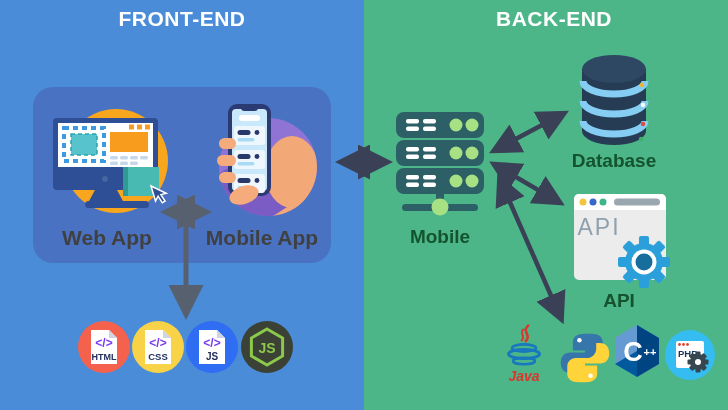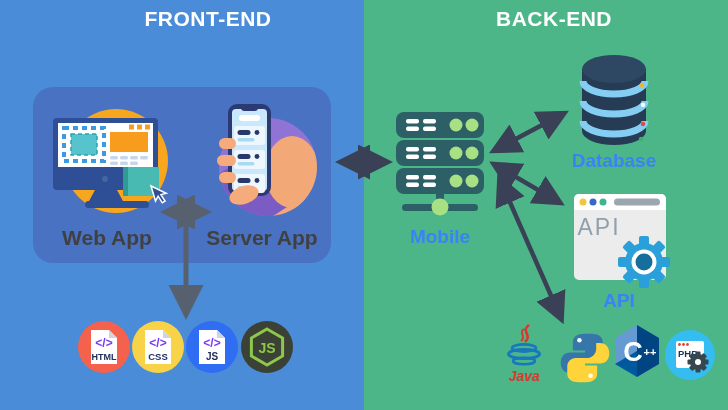--- a/index.html
+++ b/index.html
@@ -3,26 +3,26 @@
 <meta charset="utf-8">
 <style>
   html,body{margin:0;padding:0;}
   .stage{position:relative;width:728px;height:410px;overflow:hidden;
          font-family:"Liberation Sans",sans-serif;}
   .half{position:absolute;top:0;height:410px;width:364px;}
   .half.left{left:0;background:#4a8cd8;}
   .half.right{left:364px;background:#4cb689;}
   .side-title{position:absolute;top:7px;width:364px;text-align:center;
               color:#ffffff;font-size:21px;font-weight:bold;letter-spacing:.5px;}
-  .side-title.fe{left:0;padding-left:26px;} .side-title.be{left:372px;}
+  .side-title.fe{left:0;} .side-title.be{left:372px;}
   .panel{position:absolute;left:33px;top:87px;width:298px;height:176px;
          background:#4a72c2;border-radius:20px;}
   .illus{position:absolute;}
   .app-label{position:absolute;color:#404040;font-size:21px;font-weight:bold;text-align:center;}
-  .be-label{position:absolute;color:#3b82f6;font-size:19px;font-weight:bold;text-align:center;}
+  .be-label{position:absolute;color:#14532d;font-size:19px;font-weight:bold;text-align:center;}
   svg{display:block;}
   svg text{font-family:"Liberation Sans",sans-serif;}
   .arrows{position:absolute;left:0;top:0;pointer-events:none;}
 </style>
 </head>
 <body>
 
 <div class="stage">
 
   <div class="half left"></div>
@@ -100,21 +100,21 @@
     </g>
     <g>
       <rect x="7" y="36" width="17" height="11" rx="5.5" fill="#f5ab7c"></rect>
       <rect x="5" y="53" width="19" height="11" rx="5.5" fill="#f5ab7c"></rect>
       <rect x="7" y="70" width="17" height="11" rx="5.5" fill="#f5ab7c"></rect>
       <ellipse cx="32" cy="93" rx="15" ry="9" fill="#f5ab7c" transform="rotate(-18 32 93)"></ellipse>
     </g>
   </svg>
 
   <div class="app-label" style="left:47px;top:226px;width:120px;">Web App</div>
-  <div class="app-label" style="left:192px;top:226px;width:140px;">Server App</div>
+  <div class="app-label" style="left:192px;top:226px;width:140px;">Mobile App</div>
 
   <svg class="illus" style="left:76px;top:319px;" width="56" height="56" viewBox="0 0 56 56">
     <circle cx="28" cy="28" r="26" fill="#f4614d"></circle>
     <path d="M15,11 h18 l8,8 v26 h-26 z" fill="#ffffff"></path>
     <path d="M33,11 l8,8 h-8 z" fill="#cfd4e2"></path>
     <text x="28" y="28" text-anchor="middle" font-size="12" font-weight="bold" fill="#7a3cf0">&lt;/&gt;</text>
     <text x="28" y="41" text-anchor="middle" font-size="9" font-weight="bold" fill="#23305e">HTML</text>
   </svg>
   <svg class="illus" style="left:130px;top:319px;" width="56" height="56" viewBox="0 0 56 56">
     <circle cx="28" cy="28" r="26" fill="#f8d247"></circle>

